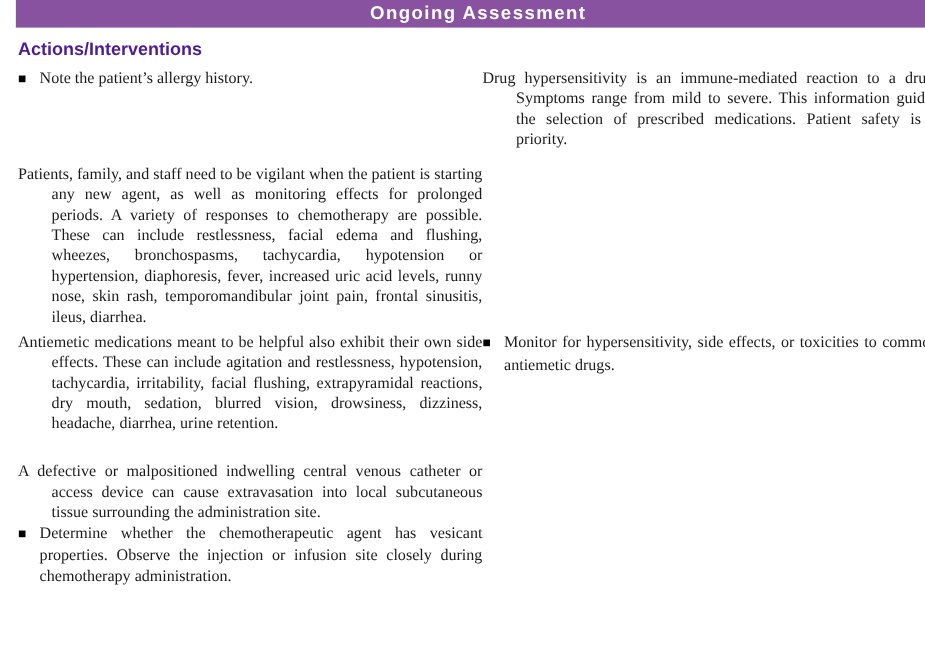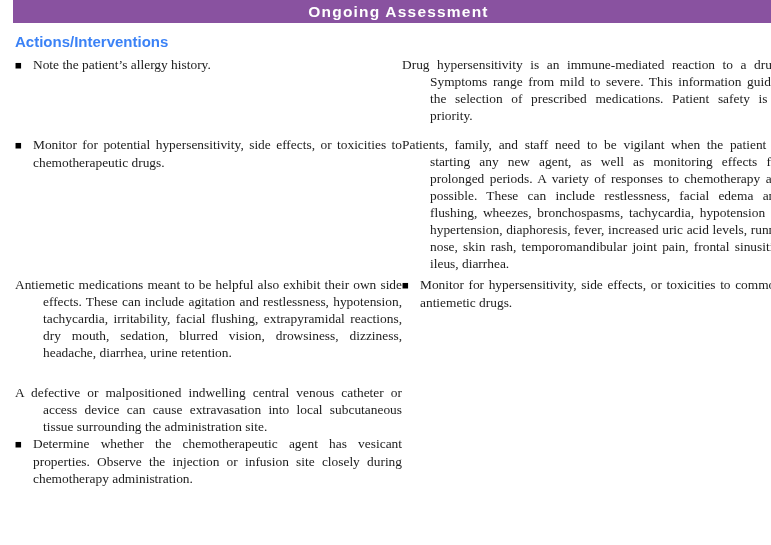--- a/index.html
+++ b/index.html
@@ -37,21 +37,21 @@
     grid-template-columns: 387px 1fr;
     column-gap: 11px;
     margin: 10px 0 5px 0;
   }
   .col-headers h2 {
     margin: 0;
     font-family: "Liberation Sans", sans-serif;
     font-weight: 700;
     font-size: 15px;
     line-height: 18px;
-    color: #3b82f6;
+    color: #4c1d95;
   }
   .row {
     display: grid;
     grid-template-columns: 387px 1fr;
     align-items: start;
   }
   .cell { text-align: justify; }
   .action {
     padding-left: 18px;
     text-indent: -18px;
@@ -87,23 +87,20 @@
   </div>
 
   <div class="row" style="min-height:80px">
     <div class="cell action">
       <span class="bullet sq">■</span><span>Note the patient’s allergy history.</span>
     </div>
     <div class="cell rationale">Drug hypersensitivity is an immune-mediated reaction to a drug. Symptoms range from mild to severe. This information guides the selection of prescribed medications. Patient safety is a priority.</div>
   </div>
 
   <div class="row" style="min-height:140px">
-    <div class="cell action">
-      <span class="bullet sq">■</span><span>Monitor for potential hypersensitivity, side effects, or toxicities to chemotherapeutic drugs.</span>
-    </div>
     <div class="cell rationale">Patients, family, and staff need to be vigilant when the patient is starting any new agent, as well as monitoring effects for prolonged periods. A variety of responses to chemotherapy are possible. These can include restlessness, facial edema and flushing, wheezes, bronchospasms, tachycardia, hypotension or hypertension, diaphoresis, fever, increased uric acid levels, runny nose, skin rash, temporomandibular joint pain, frontal sinusitis, ileus, diarrhea.</div>
   </div>
 
   <div class="row" style="min-height:108px">
     <div class="cell rationale">Antiemetic medications meant to be helpful also exhibit their own side effects. These can include agitation and restlessness, hypotension, tachycardia, irritability, facial flushing, extrapyramidal reactions, dry mouth, sedation, blurred vision, drowsiness, dizziness, headache, diarrhea, urine retention.</div>
     <div class="cell action">
       <span class="bullet sq">■</span><span>Monitor for hypersensitivity, side effects, or toxicities to common antiemetic drugs.</span>
     </div>
   </div>
 

